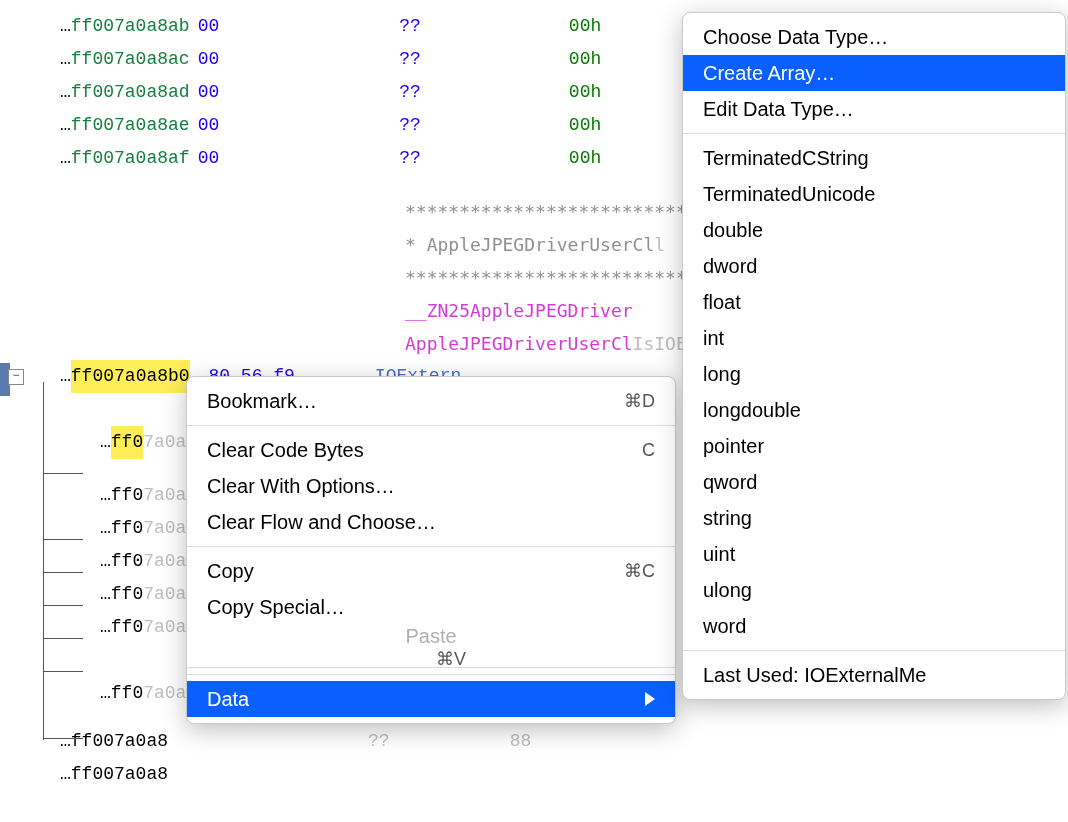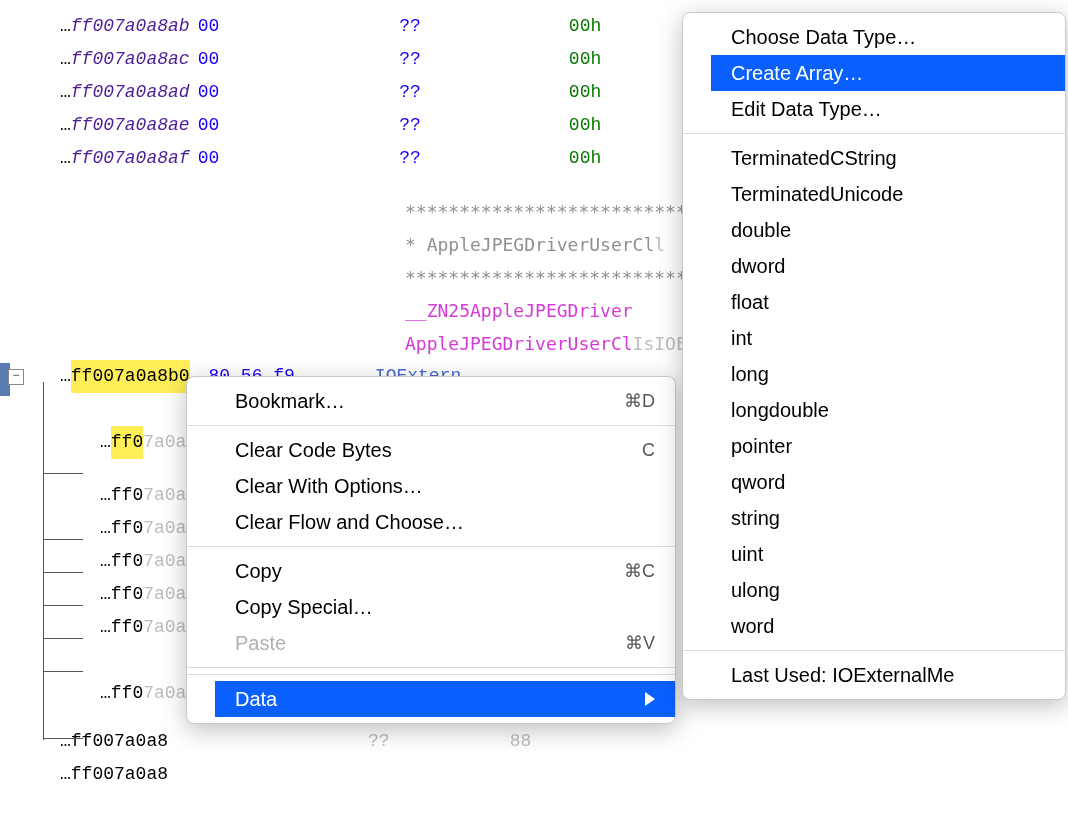--- a/index.html
+++ b/index.html
@@ -19,21 +19,21 @@
   }
   .row {
     display: flex;
     align-items: baseline;
     height: 33px;
     line-height: 33px;
     white-space: pre;
     padding-left: 60px;
   }
   .addr-prefix { color: #000; }
-  .addr { color: #4c1d95; font-style: italic; }
+  .addr { color: #15803d; }
   .hexbytes { color: #1a00ff; margin-left: 8px; }
   .mnemonic-q { color: #1a00ff; }
   .operand-h { color: #067a00; }
   .gap1 { display:inline-block; width: 180px; }
   .gap2 { display:inline-block; width: 148px; }
   .comment-block {
     padding-left: 405px;
     color: #909090;
     font-family: Menlo, Monaco, monospace;
   }
@@ -73,25 +73,24 @@
     border-radius: 8px;
   }
   .menu-item {
     display:flex;
     align-items:center;
     justify-content: flex-start;
     height: 36px;
     padding: 0 20px;
     white-space: nowrap;
     cursor: default;
-    margin-left: 28px;
   }
   .menu-item .label { flex:1; }
   .menu-item .short { color:#555; padding-left: 40px; font-size:18px; }
-  .menu-item.disabled { color:#b0b0b0; }
+  .menu-item.disabled { color:#b0b0b0;flex-direction:column; }
   .menu-item.highlight { background:#0a60ff; color:#fff; }
   .menu-sep { height:1px; background:#dcdcdc; margin:6px 0; }
   .arrow-right {
     width:0;height:0;
     border-top:7px solid transparent;
     border-bottom:7px solid transparent;
     border-left:10px solid #333;
     margin-left: 30px;
   }
   .menu-item.highlight .arrow-right { border-left-color:#fff; }

